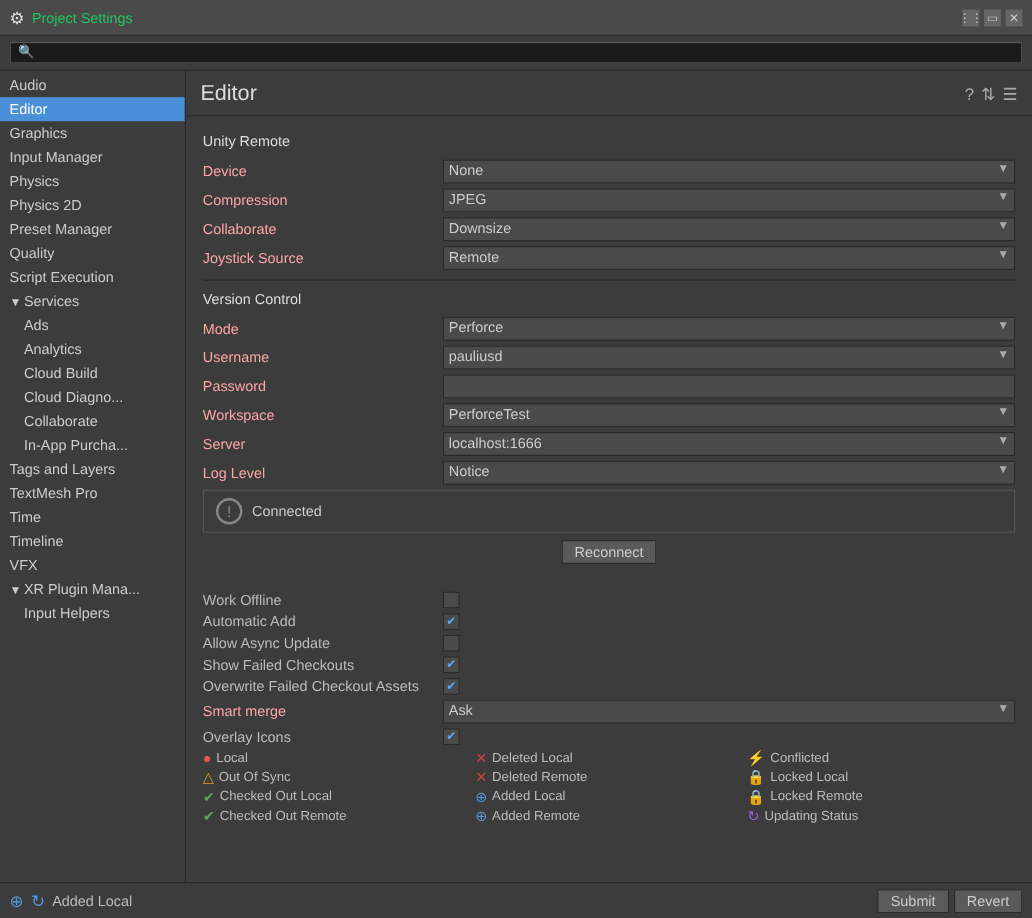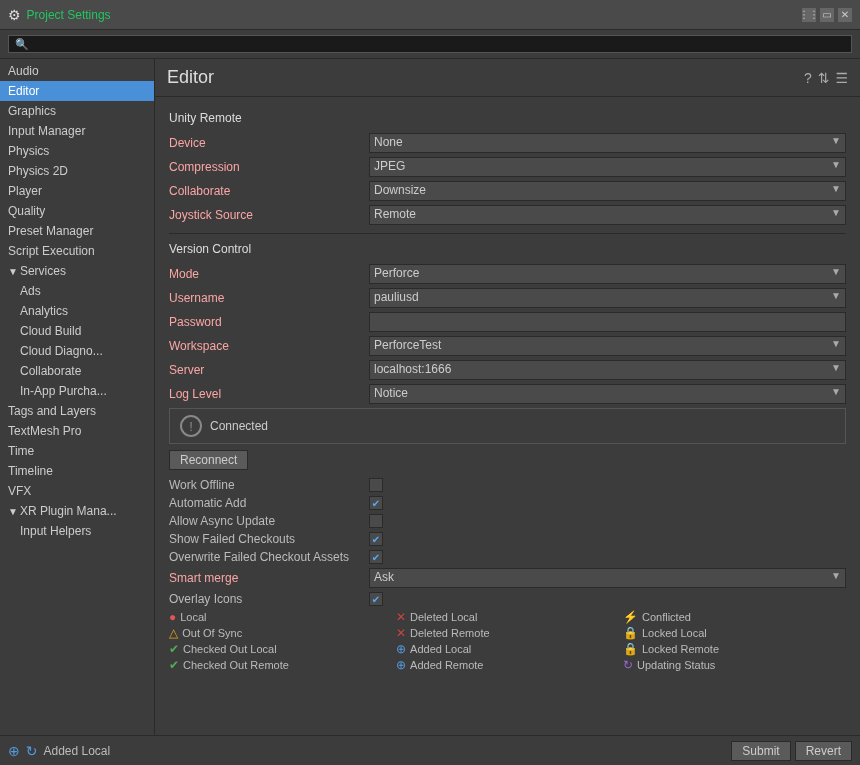--- a/index.html
+++ b/index.html
@@ -138,21 +138,21 @@
       background: #3c3c3c;
       padding: 6px 10px;
       display: flex;
       align-items: center;
       gap: 8px;
       margin-bottom: 6px;
       color: #ccc;
     }
     .connected-icon { font-size: 18px; color: #888; border: 2px solid #888; border-radius: 50%; width: 22px; height: 22px; display: flex; align-items: center; justify-content: center; font-size: 13px; }
 
-    .reconnect-row { display: flex; justify-content: flex-start; margin-bottom: 8px; }
+    .reconnect-row { display: flex; justify-content: center; margin-bottom: 23px; }
     .btn {
       background: #5a5a5a;
       border: 1px solid #2a2a2a;
       color: #ccc;
       padding: 2px 10px;
       font-size: 12px;
       cursor: pointer;
       height: 20px;
     }
 
@@ -241,23 +241,22 @@
 
   <div class="main-content">
 
     <div class="sidebar">
       <div class="sidebar-item">Audio</div>
       <div class="sidebar-item active">Editor</div>
       <div class="sidebar-item">Graphics</div>
       <div class="sidebar-item">Input Manager</div>
       <div class="sidebar-item">Physics</div>
       <div class="sidebar-item">Physics 2D</div>
-      <div class="sidebar-item">Player</div>
+      <div class="sidebar-item">Preset Manager</div>
       <div class="sidebar-item">Quality</div>
-      <div class="sidebar-item">Preset Manager</div>
       <div class="sidebar-item">Script Execution</div>
       <div class="sidebar-group"><span class="arrow">▼</span>Services</div>
       <div class="sidebar-item indent">Ads</div>
       <div class="sidebar-item indent">Analytics</div>
       <div class="sidebar-item indent">Cloud Build</div>
       <div class="sidebar-item indent">Cloud Diagno...</div>
       <div class="sidebar-item indent">Collaborate</div>
       <div class="sidebar-item indent">In-App Purcha...</div>
       <div class="sidebar-item">Tags and Layers</div>
       <div class="sidebar-item">TextMesh Pro</div>

